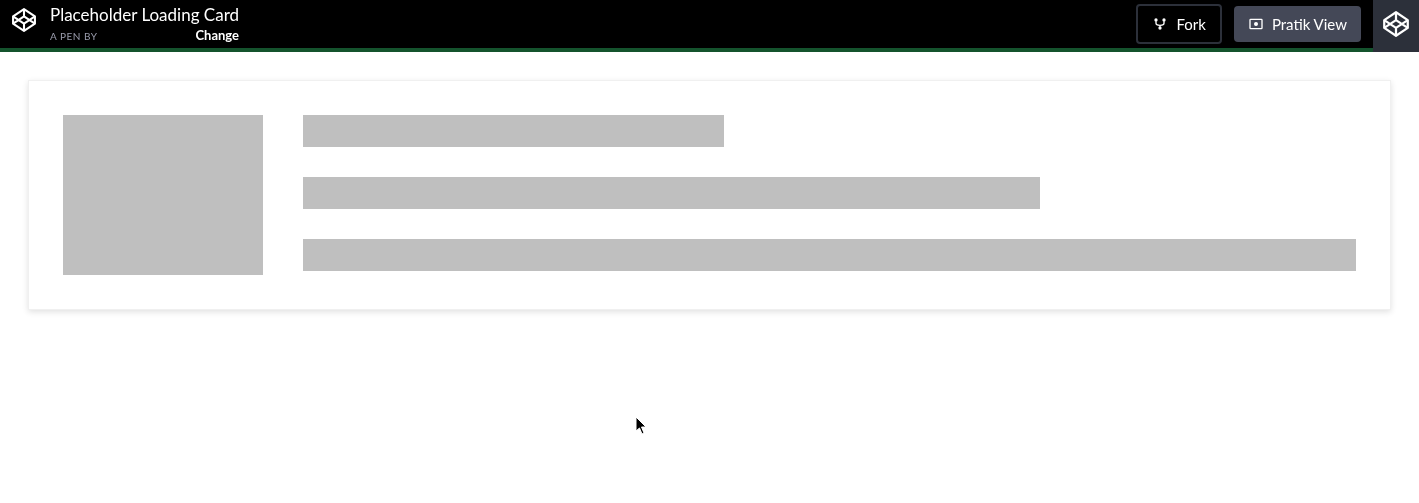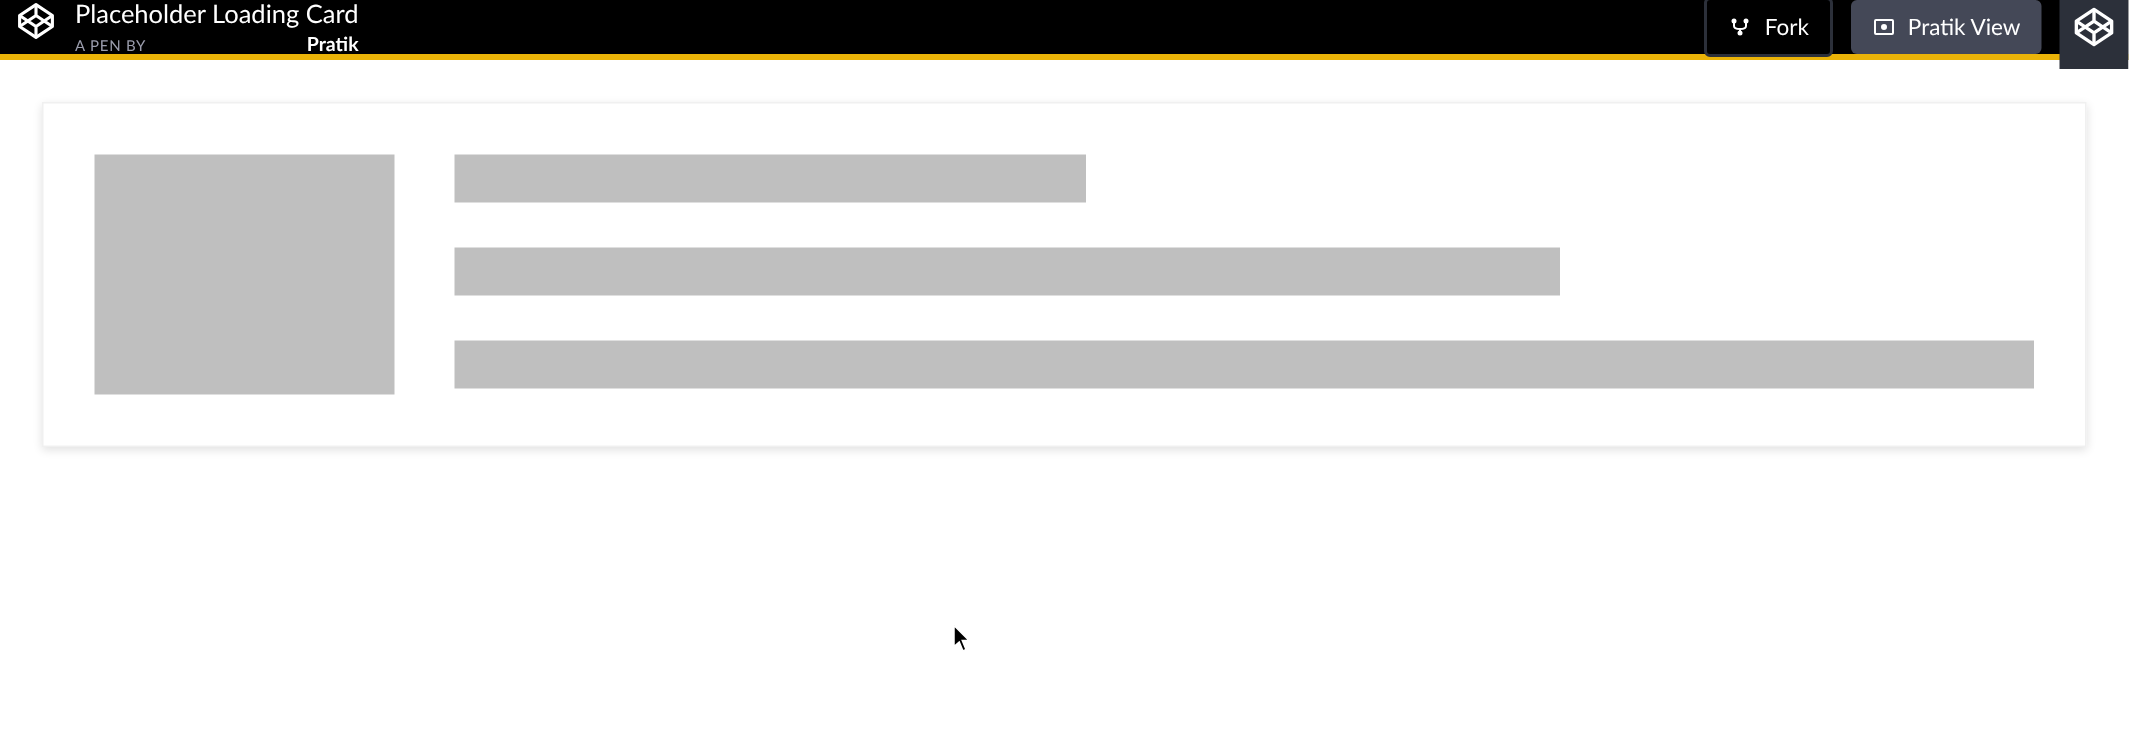--- a/index.html
+++ b/index.html
@@ -12,26 +12,26 @@
       font-family: "Lato", -apple-system, BlinkMacSystemFont, "Segoe UI", Roboto, sans-serif;
       background: #ffffff;
       width: 1419px;
       height: 503px;
       overflow: hidden;
       position: relative;
     }
     
     .header {
       background: #000000;
-      height: 40px;
+      height: 52px;
       display: flex;
       align-items: center;
       justify-content: space-between;
       padding: 0 0 0 10px;
-      border-bottom: 4px solid #eab308;
+      border-bottom: 4px solid #14532d;
     }
     
     .header-left {
       display: flex;
       align-items: center;
       gap: 12px;
     }
     
     .logo-box {
       width: 28px;
@@ -187,21 +187,21 @@
     <div class="logo-box">
       <svg viewBox="0 0 100 100" width="26" height="26" fill="none" stroke="#ffffff" stroke-width="8" stroke-linejoin="round">
         <path d="M50 8 L92 36 L92 64 L50 92 L8 64 L8 36 Z"></path>
         <path d="M50 8 L50 36 M92 36 L50 64 L8 36 M8 64 L50 36 L92 64 M50 92 L50 64"></path>
       </svg>
     </div>
     <div class="pen-info">
       <div class="pen-title">Placeholder Loading Card</div>
       <div class="pen-byline">
         <span class="pen-by-label">A Pen by</span>
-        <span class="pen-author">Pratik</span>
+        <span class="pen-author">Change</span>
       </div>
     </div>
   </div>
   <div class="header-right">
     <button class="btn btn-fork">
       <span class="btn-icon">
         <svg viewBox="0 0 24 24" width="16" height="16" fill="#ffffff">
           <circle cx="6" cy="6" r="2.5"></circle>
           <circle cx="18" cy="6" r="2.5"></circle>
           <circle cx="12" cy="18" r="2.5"></circle>

